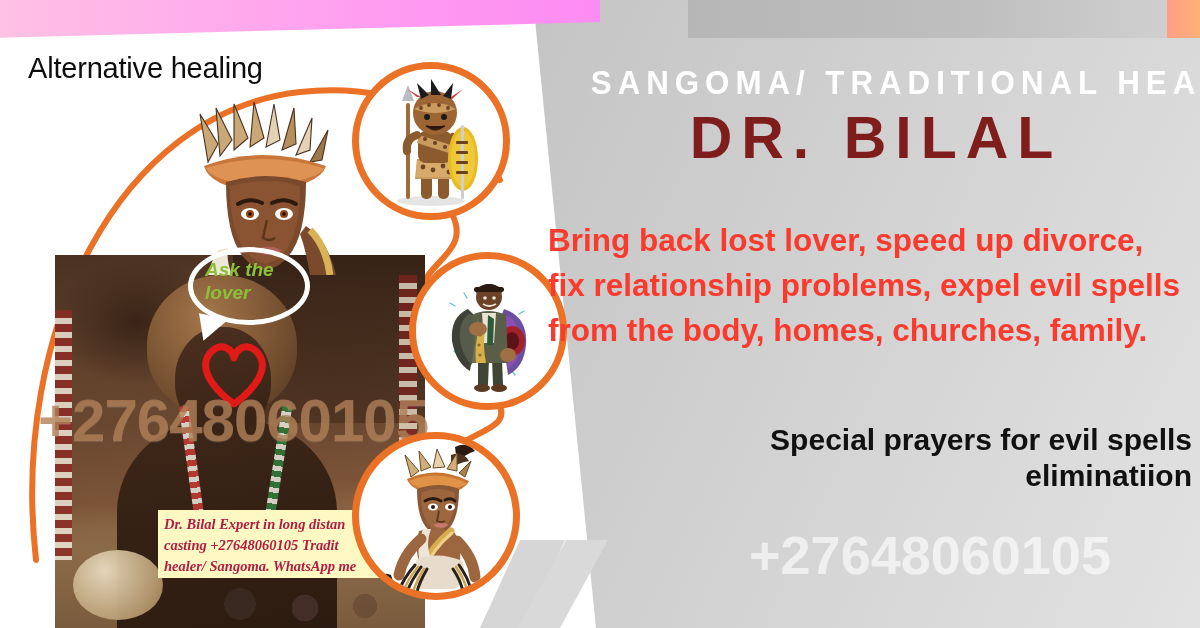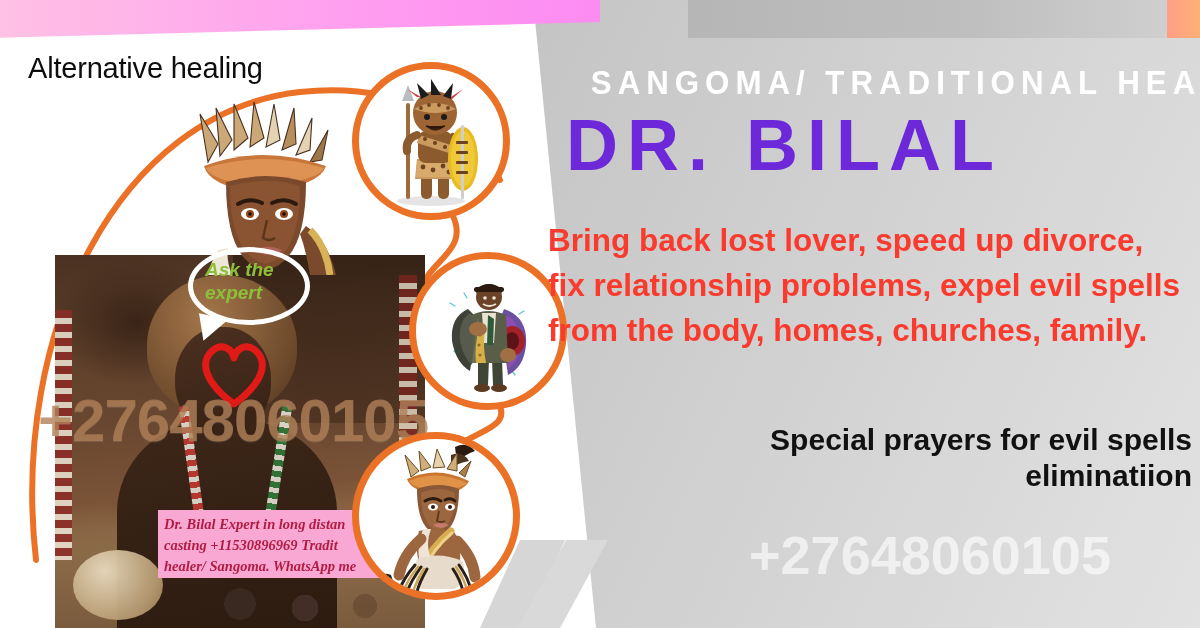--- a/index.html
+++ b/index.html
@@ -128,21 +128,21 @@
     font-size:60px; font-weight:700; letter-spacing:-1px;
     color:rgba(173,124,83,.78);
     text-shadow:0 1px 0 rgba(255,255,255,.12);
     white-space:nowrap;
     font-family:"Liberation Sans", sans-serif;
   }
 
   
   .caption-box{
     position:absolute; left:158px; top:510px; width:250px; height:68px;
-    background:#f9a8d4;
+    background:#fef9c3;
     padding:4px 6px 0 6px;
     overflow:hidden;
   }
   .caption-box p{
     font-family:"Liberation Serif", serif;
     font-style:italic; font-weight:700;
     font-size:14.5px; line-height:21px;
     color:#b01c43;
     white-space:nowrap;
   }
@@ -185,22 +185,22 @@
   .kicker{
     position:absolute; left:566px; top:63px; width:620px;
     font-size:34px; font-weight:700; letter-spacing:6.5px;
     color:#ffffff; text-align:center;
     font-family:"Liberation Sans", sans-serif;
     transform:scaleX(.92); transform-origin:center;
     white-space:nowrap;
   }
   .bigname{
     position:absolute; left:566px; top:104px; width:620px;
-    font-size:72px; font-weight:700; letter-spacing:9px;
-    color:#6d28d9; white-space:nowrap;
+    font-size:59px; font-weight:700; letter-spacing:9px;
+    color:#7f1d1d; text-align:center; white-space:nowrap;
   }
   .redtext{
     position:absolute; left:548px; top:218px; width:640px;
     font-size:31.5px; font-weight:700; line-height:45px;
     color:#fb3a2e; text-align:left;
   }
   .blacktext{
     position:absolute; left:612px; top:422px; width:580px;
     font-size:30px; font-weight:700; line-height:36px;
     color:#111111; text-align:right;
@@ -294,25 +294,25 @@
   </svg>
 
   <svg class="heart" viewBox="0 0 76 70">
     <path d="M38 66 C8 44, 4 24, 16 13 C26 4, 36 11, 38 20 C40 11, 50 4, 60 13 C72 24, 68 44, 38 66 Z" fill="none" stroke="#e01a16" stroke-width="7" stroke-linejoin="round" stroke-linecap="round"></path>
   </svg>
 
   <div class="photo-watermark">+27648060105</div>
 
   <div class="bubble-tail"></div>
   <div class="bubble"></div>
-  <div class="bubble-text">Ask the expert</div>
+  <div class="bubble-text">Ask the lover</div>
 
   <div class="caption-box">
     <p>Dr. Bilal Expert in long distan</p>
-    <p>casting +11530896969 Tradit</p>
+    <p>casting +27648060105 Tradit</p>
     <p>healer/ Sangoma. WhatsApp me</p>
   </div>
 
   <div class="circ c1">
     <svg viewBox="0 0 144 144" width="144" height="144">
       <ellipse cx="72" cy="132" rx="34" ry="5" fill="#e4e4e4"></ellipse>
 
       <rect x="47" y="34" width="4" height="96" rx="2" fill="#9e6b3a"></rect>
       <path d="M49 16 L55 32 L43 32 Z" fill="#b9bcc0"></path>
 

